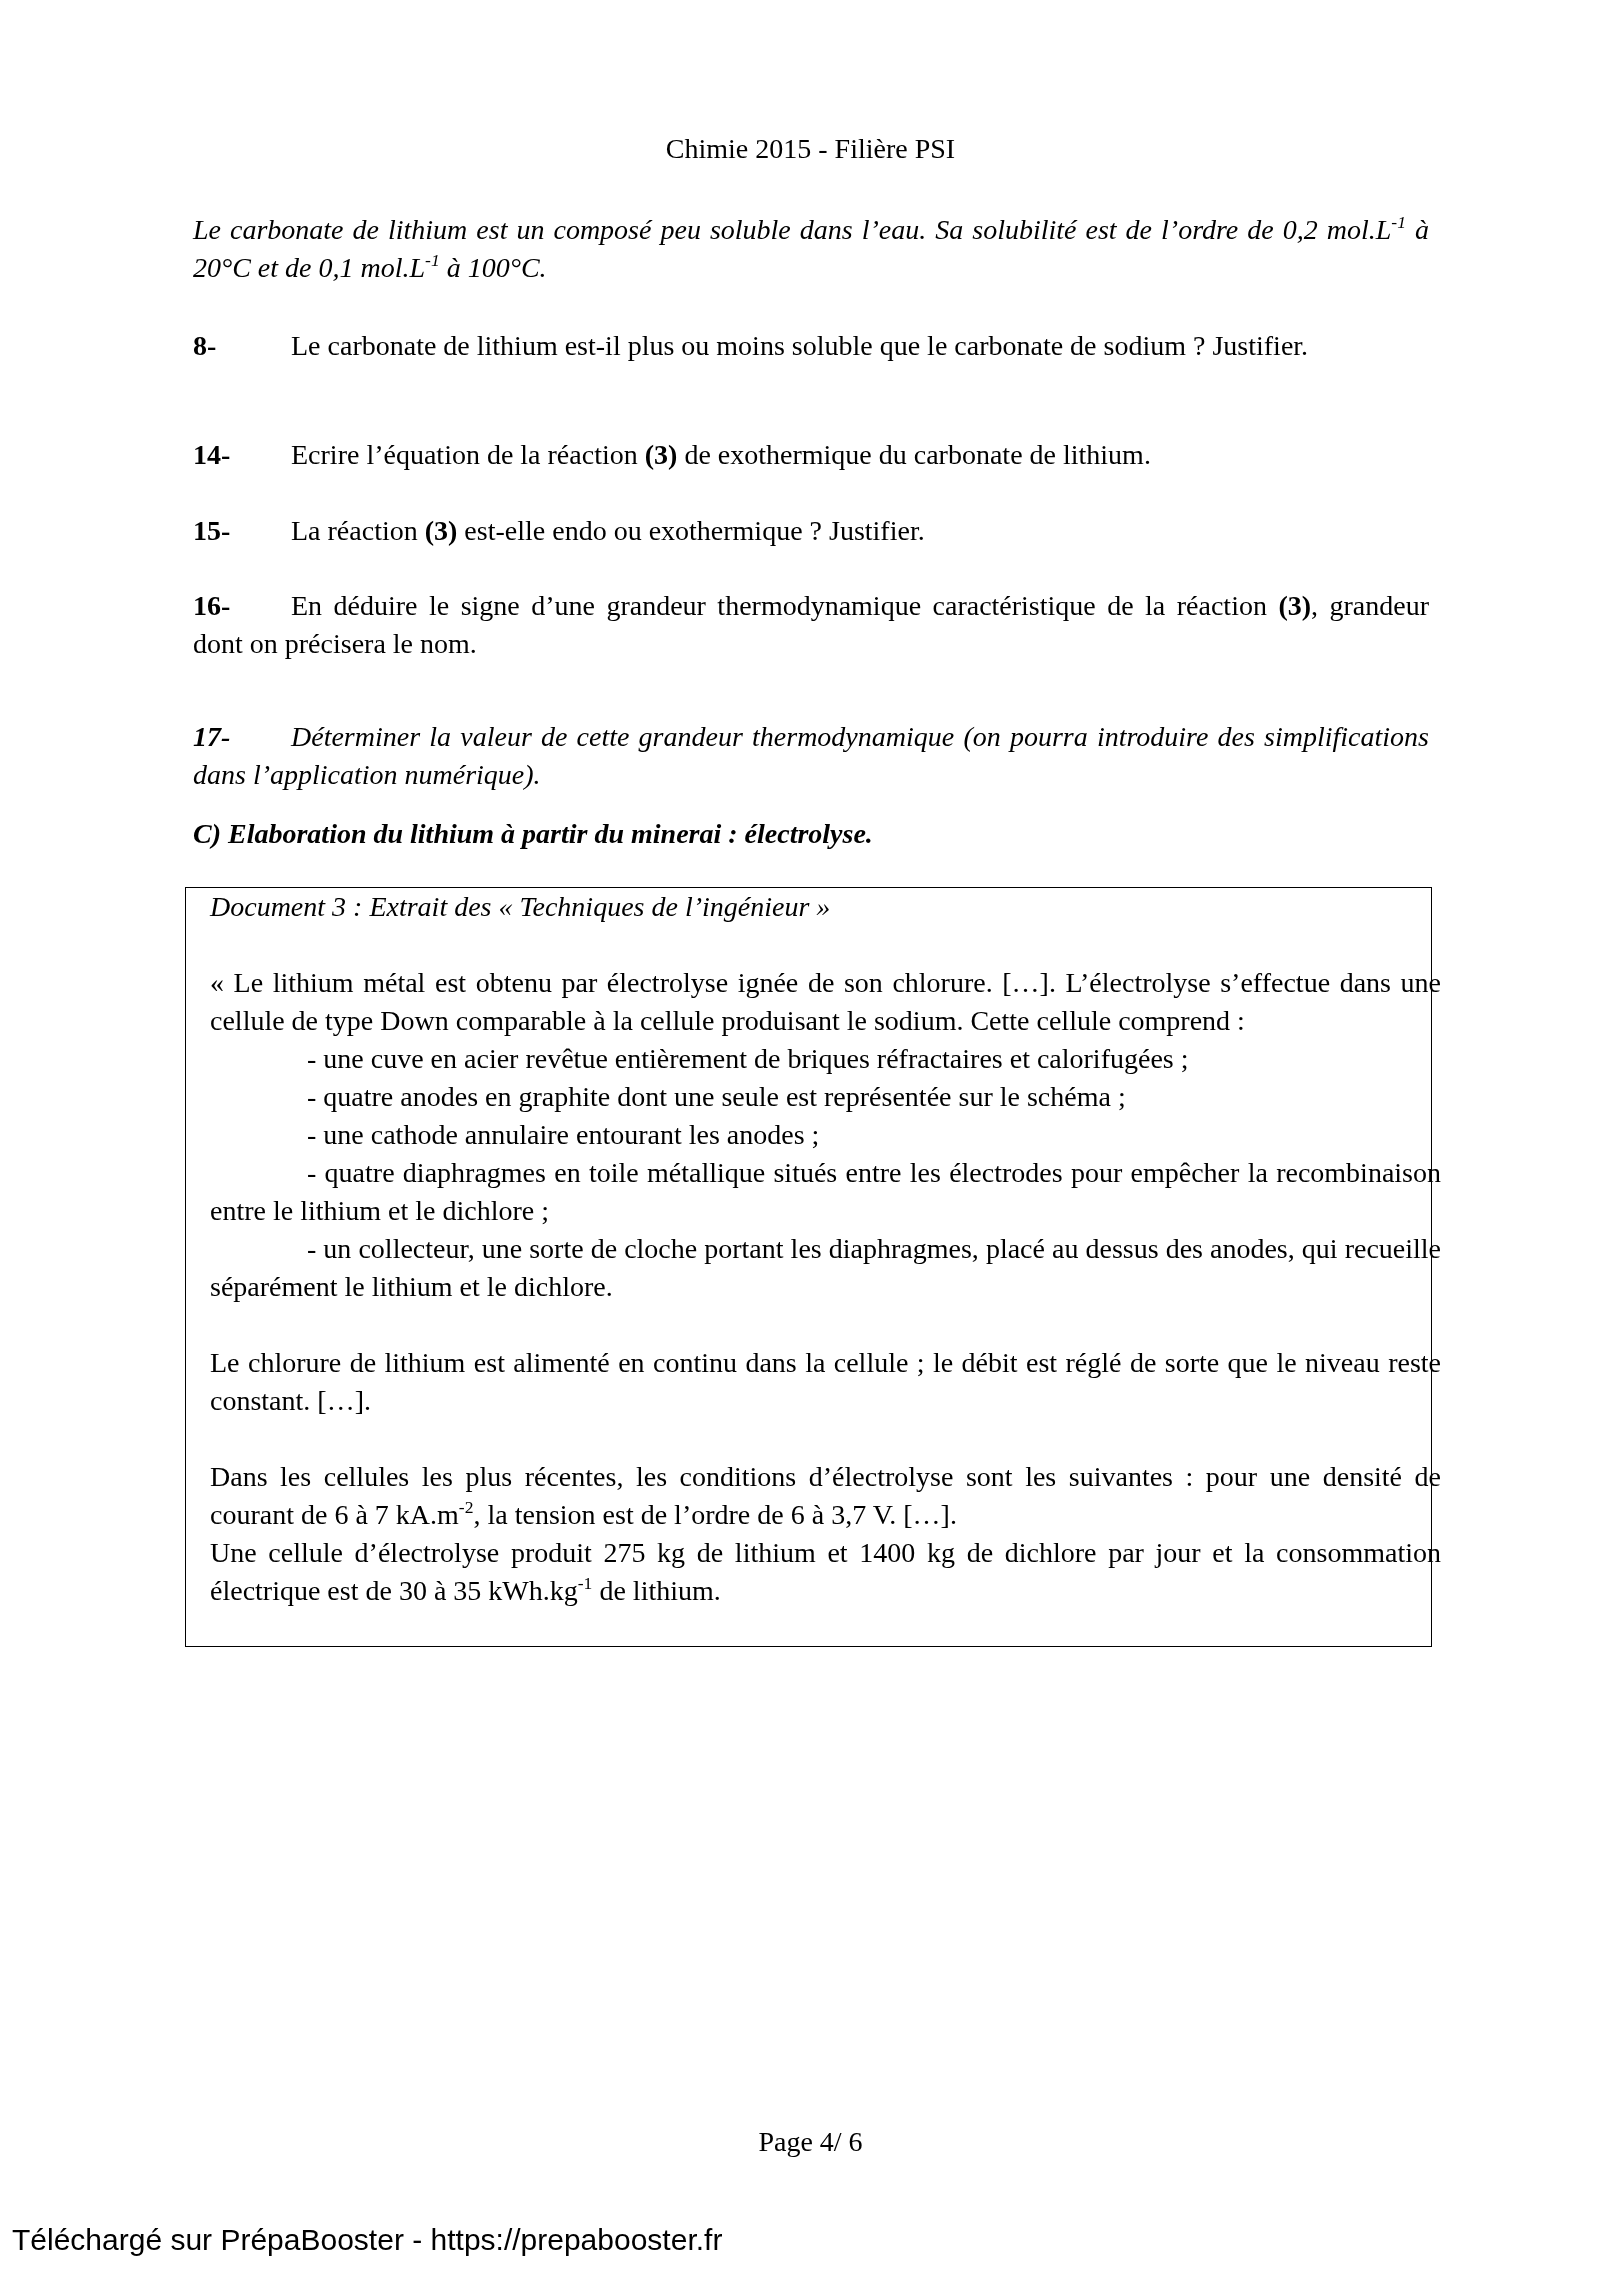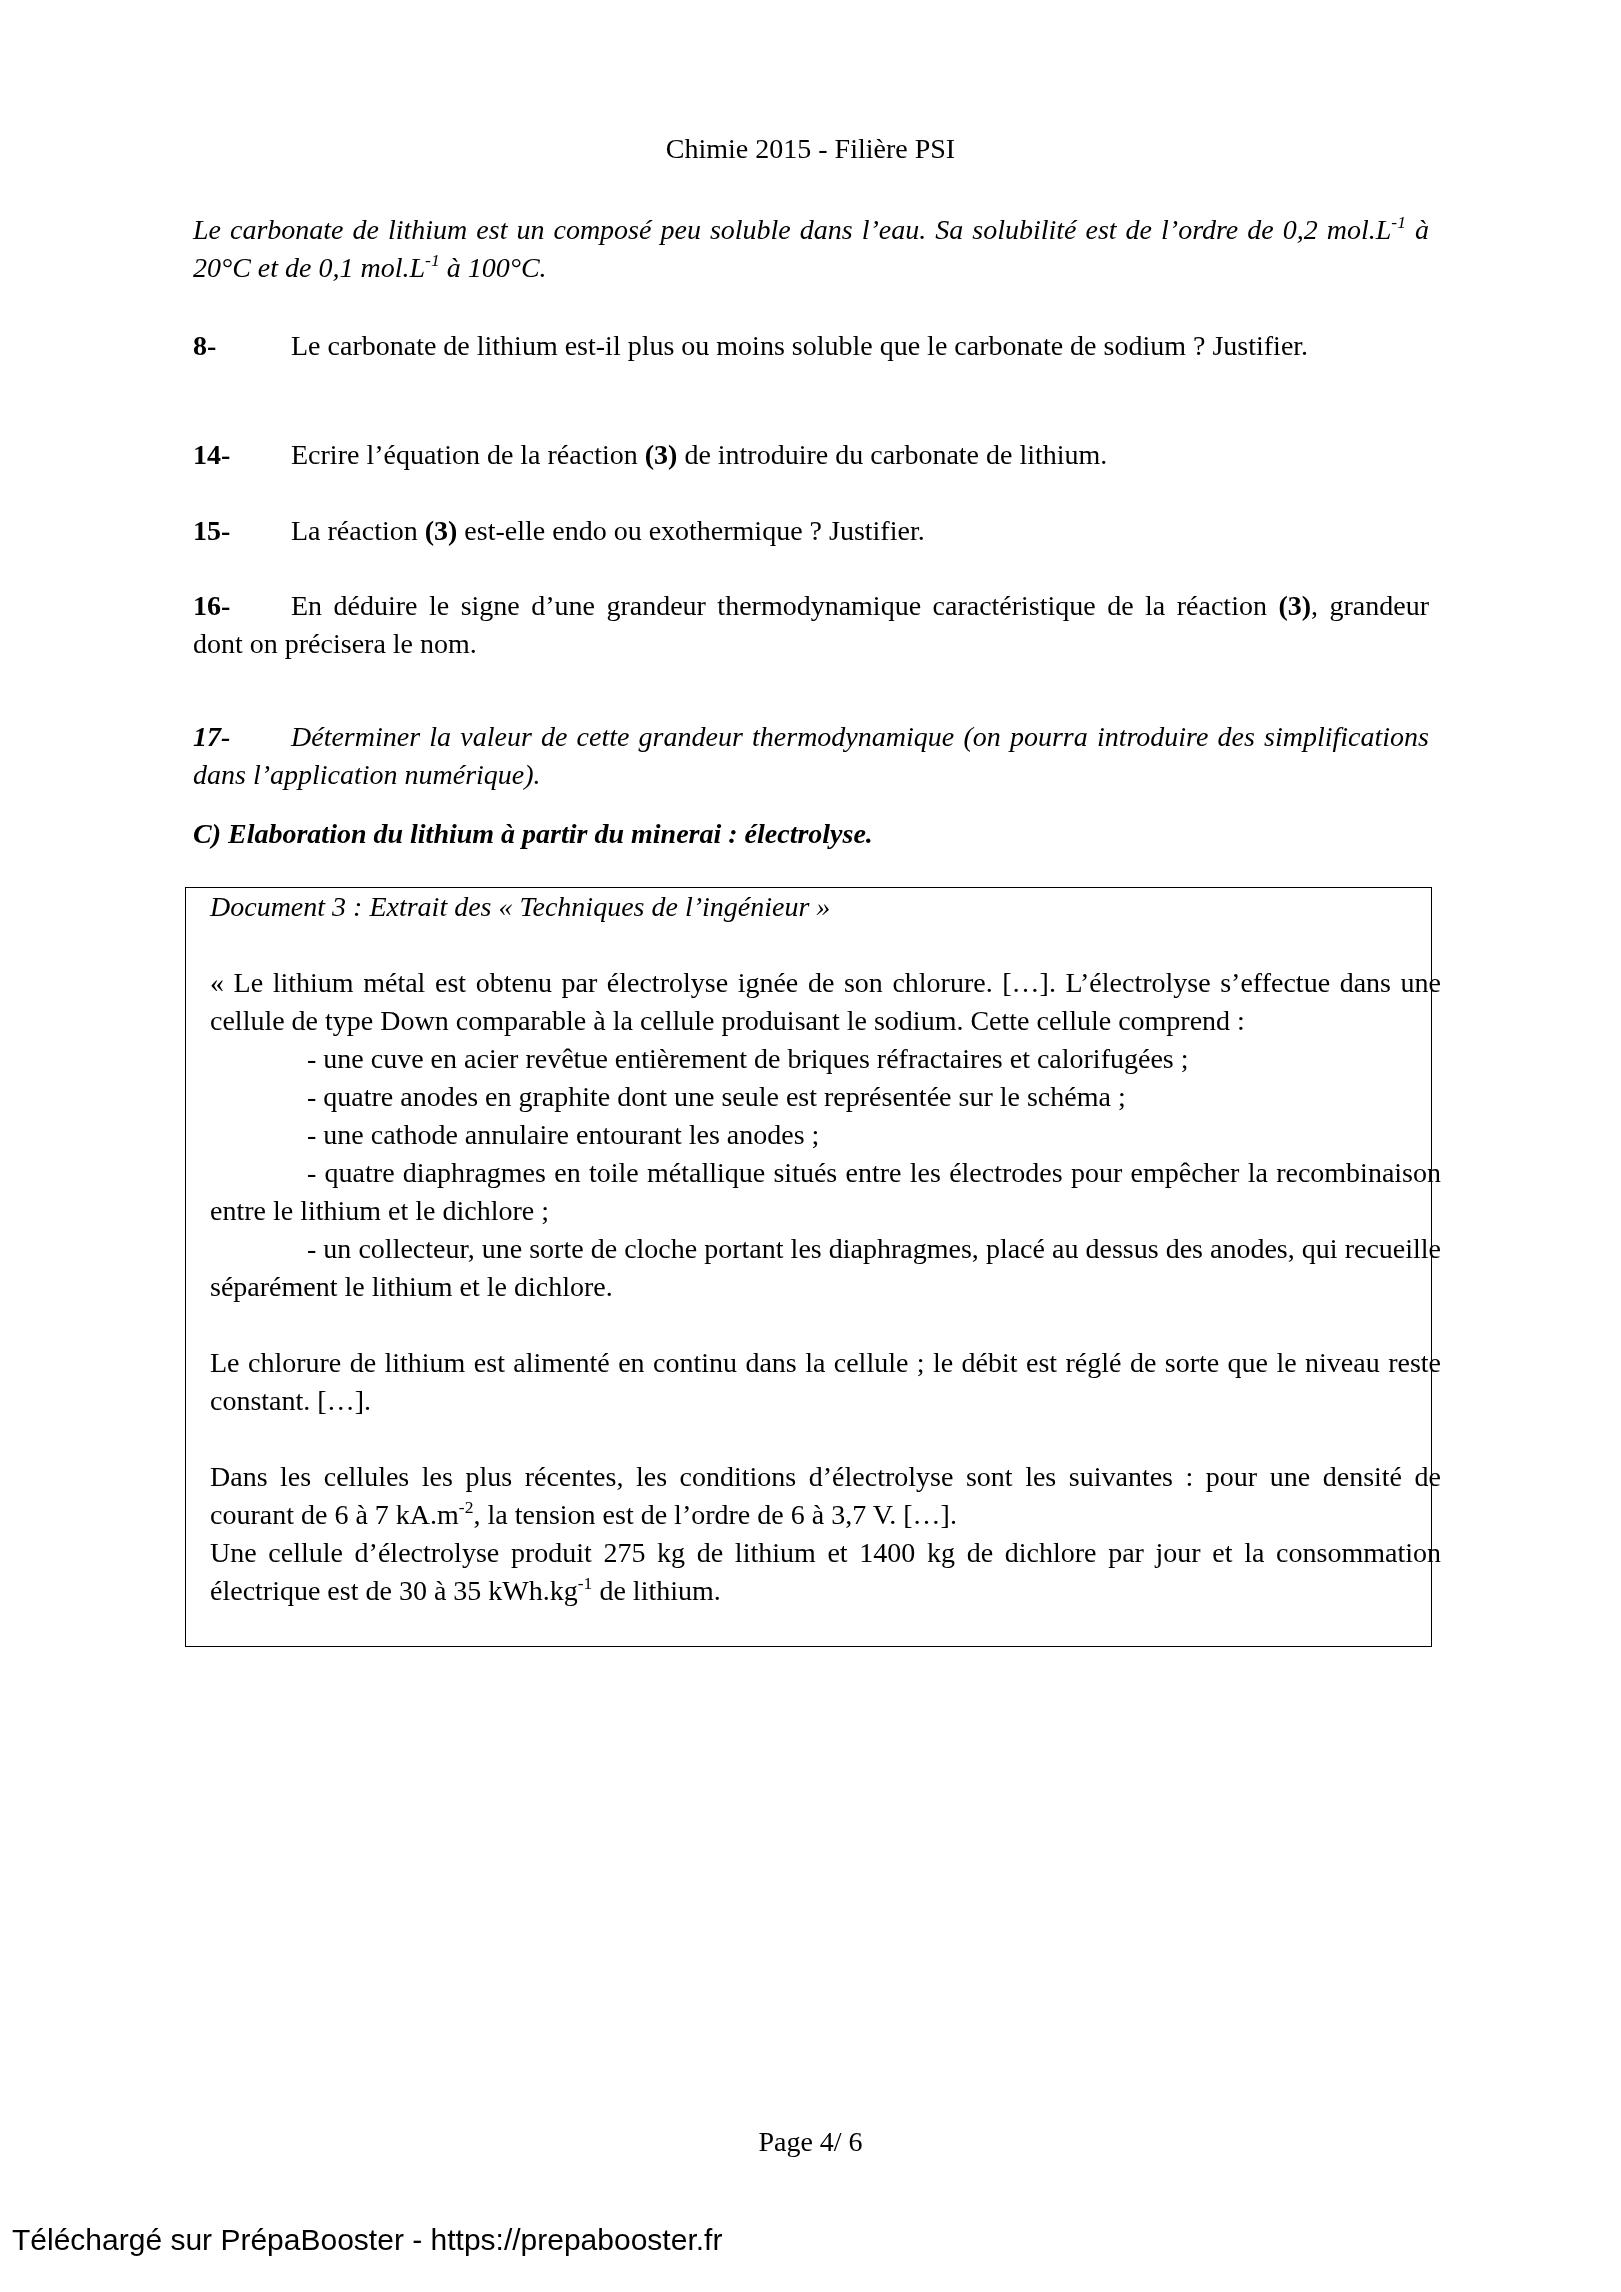--- a/index.html
+++ b/index.html
@@ -32,21 +32,21 @@
 <div class="abs block italic" style="top:211px;">
   <span>Le carbonate de lithium est un composé peu soluble dans l’eau. Sa solubilité est de l’ordre de</span>
   <span>0,2 mol.L</span><sup>-1</sup><span> à 20°C et de 0,1 mol.L</span><sup>-1</sup><span> à 100°C.</span>
 </div>
 
 <div class="abs block" style="top:327px;">
   <span class="q-num">8-</span><span>Le carbonate de lithium est-il plus ou moins soluble que le carbonate de sodium ? Justifier.</span>
 </div>
 
 <div class="abs block" style="top:436px;">
-  <span class="q-num">14-</span><span>Ecrire l’équation de la réaction </span><span class="bold">(3)</span><span> de introduire du carbonate de lithium.</span>
+  <span class="q-num">14-</span><span>Ecrire l’équation de la réaction </span><span class="bold">(3)</span><span> de exothermique du carbonate de lithium.</span>
 </div>
 
 <div class="abs block" style="top:512px;">
   <span class="q-num">15-</span><span>La réaction </span><span class="bold">(3)</span><span> est-elle endo ou exothermique ? Justifier.</span>
 </div>
 
 <div class="abs block" style="top:587px;">
   <span class="q-num">16-</span><span>En déduire le signe d’une grandeur thermodynamique caractéristique de la réaction </span><span class="bold">(3)</span><span>, grandeur dont on précisera le nom.</span>
 </div>
 

